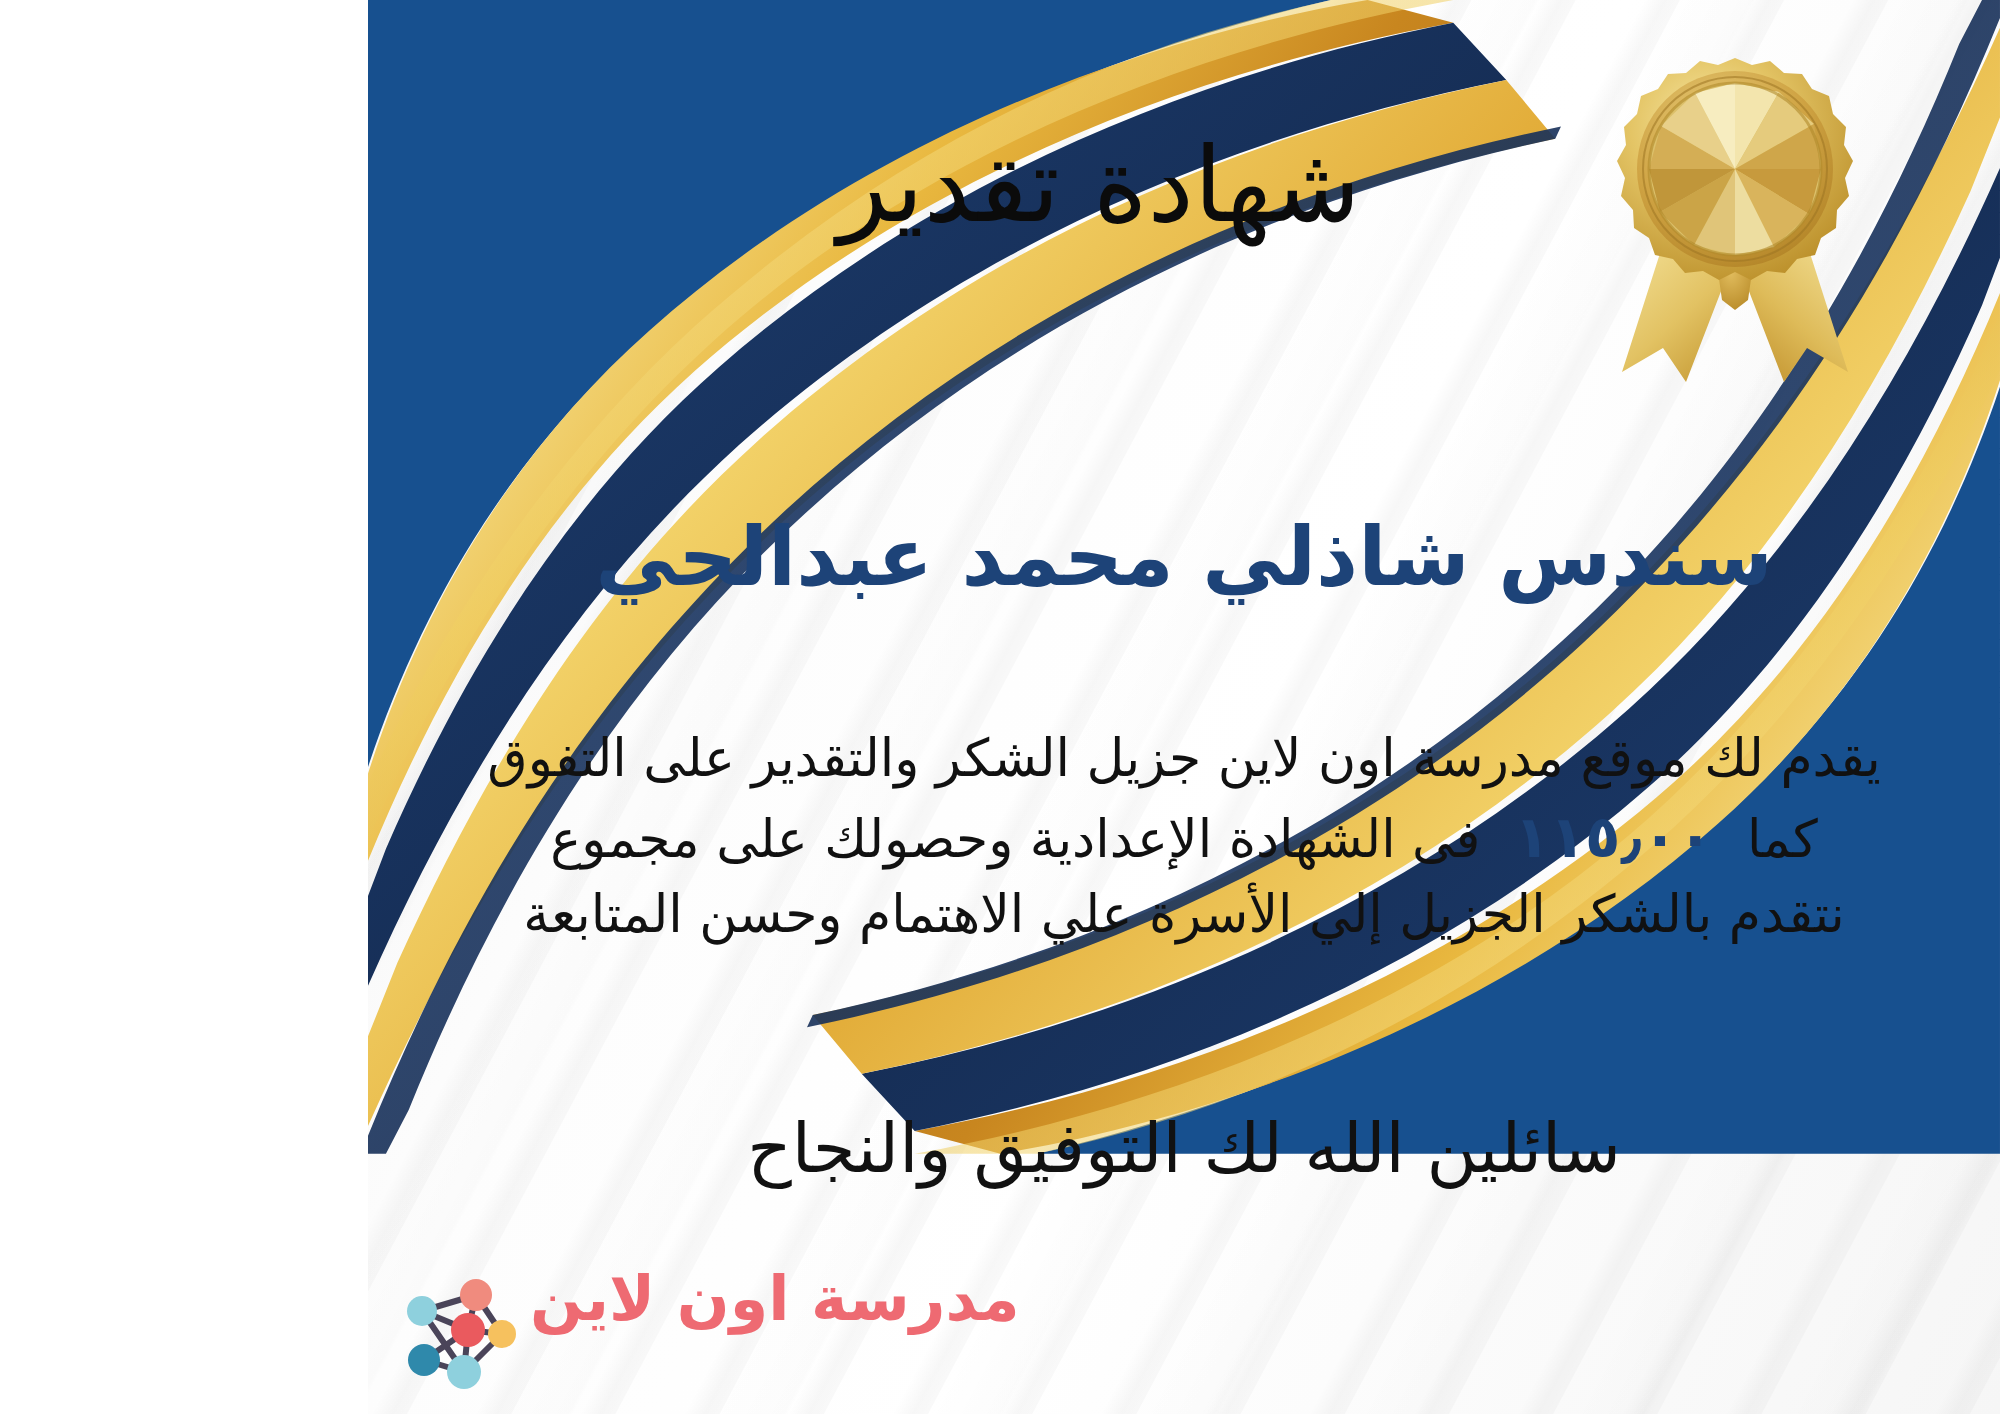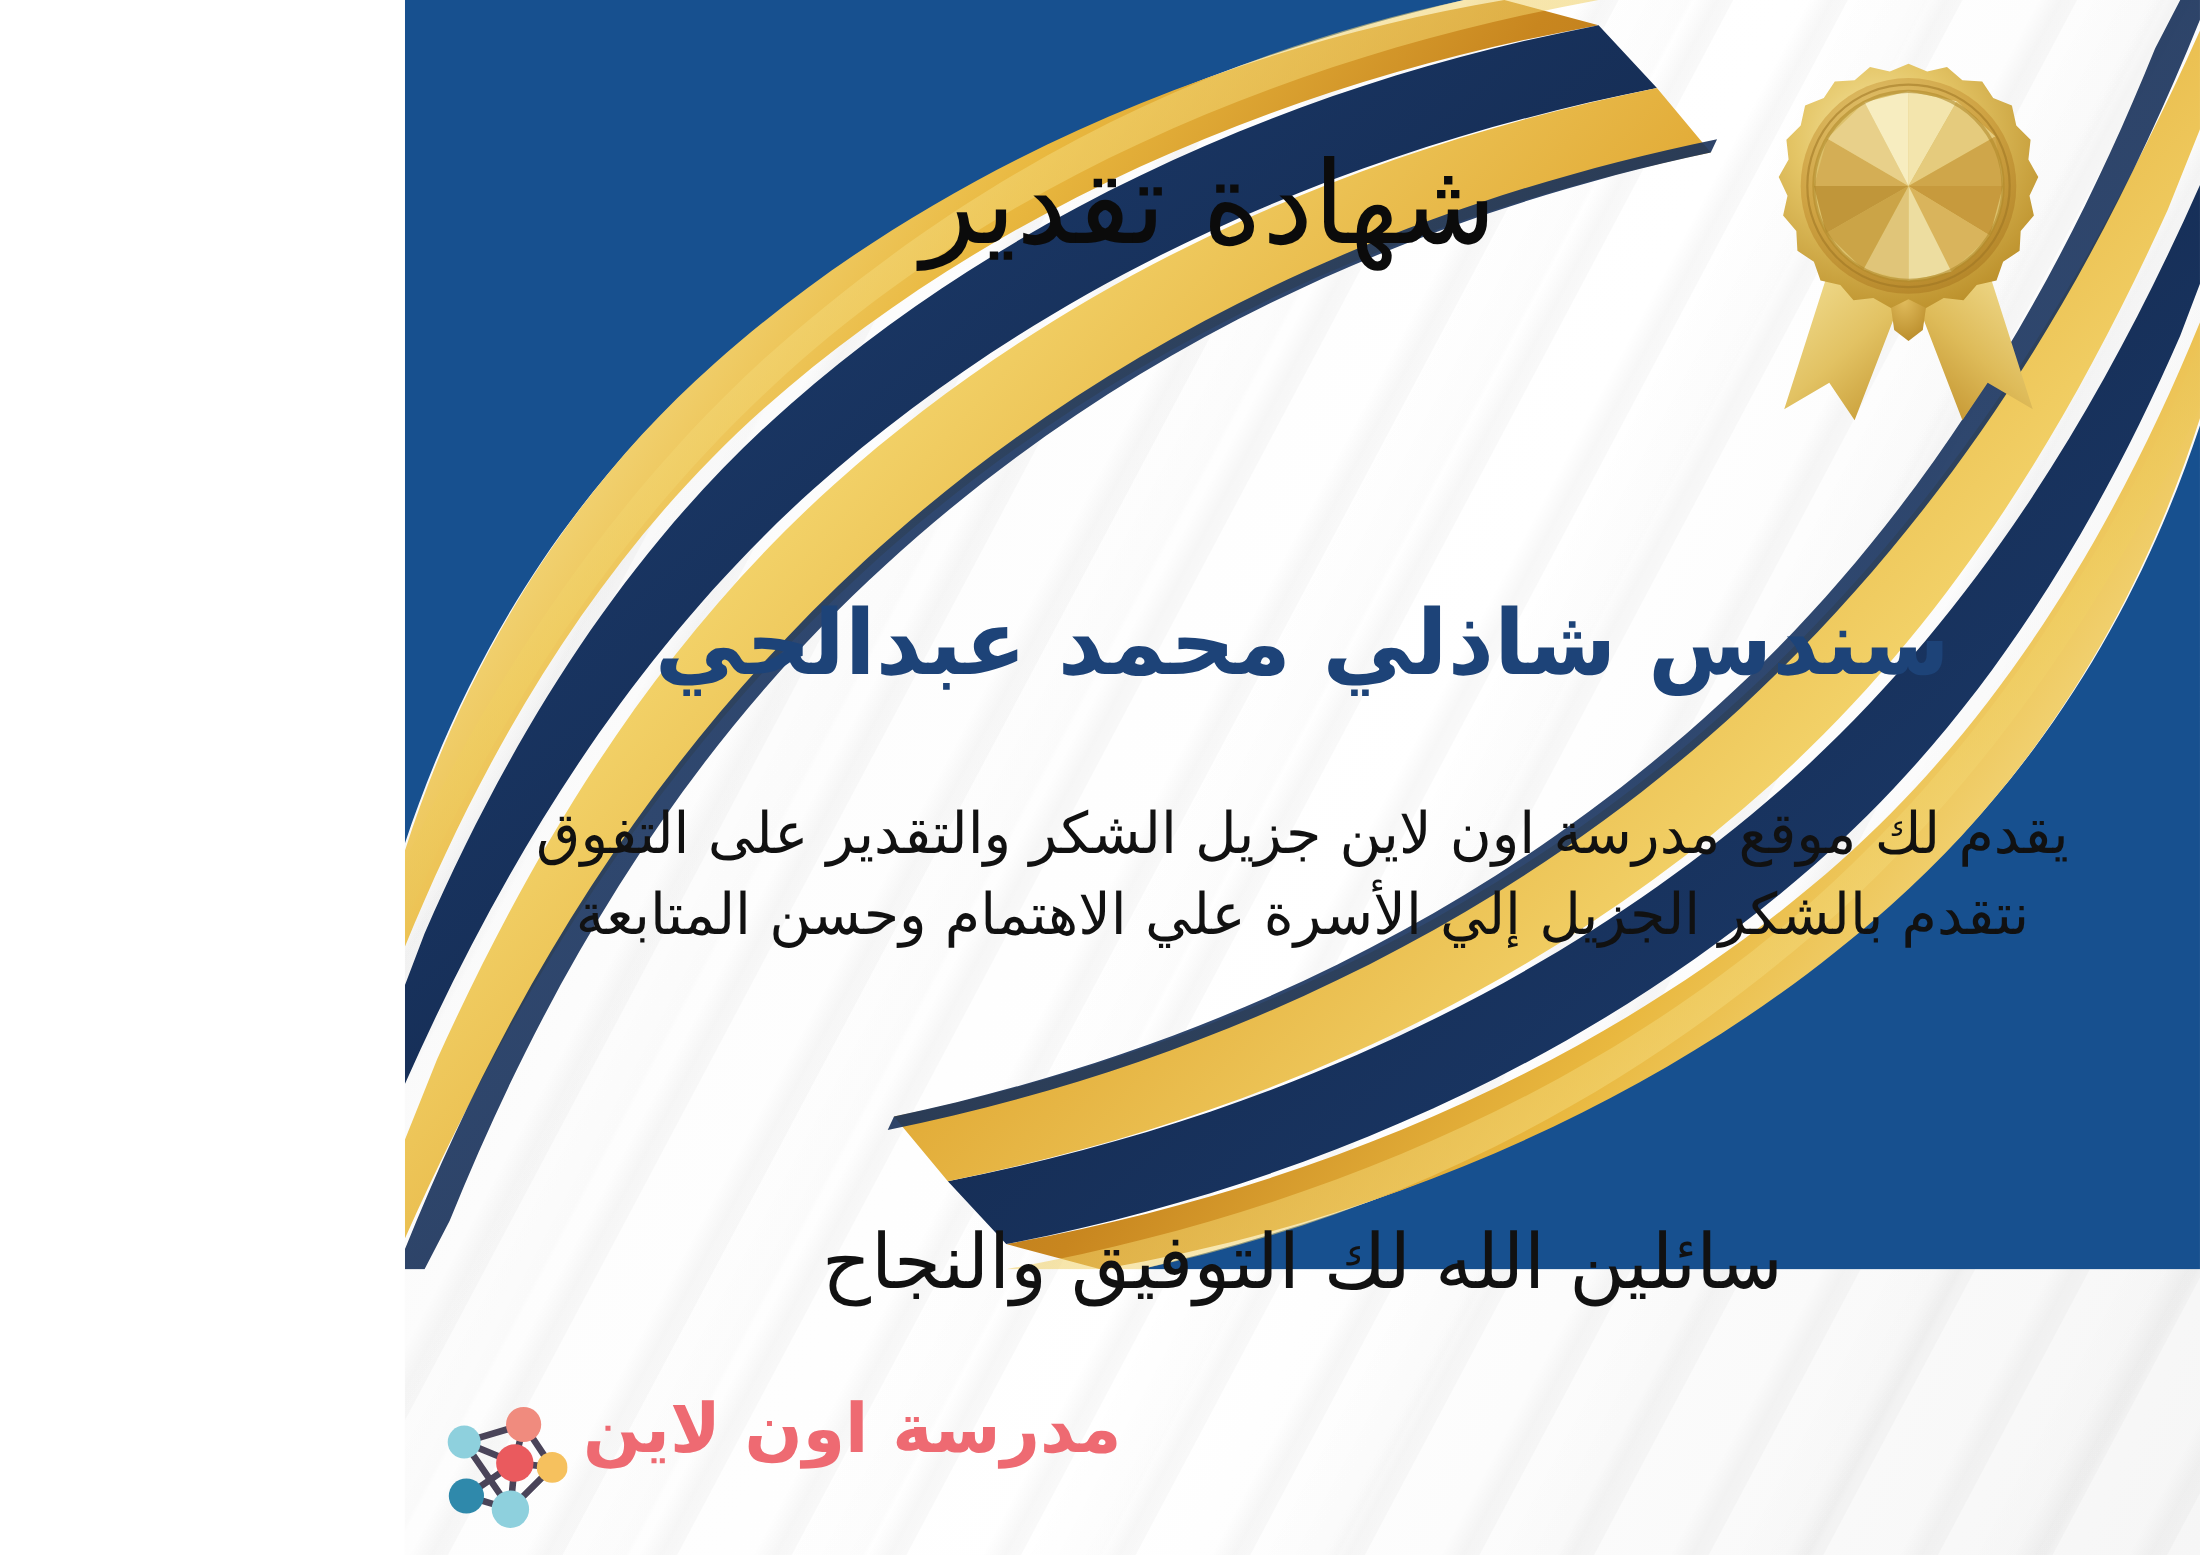--- a/index.html
+++ b/index.html
@@ -67,21 +67,21 @@
     font-size: 104px;
     font-weight: 400;
     color: #0b0b0b;
     letter-spacing: 0px;
     line-height: 1.1;
     padding-right: 170px;
   }
 
   .recipient {
     position: absolute;
-    top: 537px;
+    top: 508px;
     left: 0;
     right: 0;
     text-align: center;
     font-size: 82px;
     font-weight: 700;
     color: #1d4378;
     line-height: 1.2;
   }
 
   .body-block {
@@ -306,20 +306,23 @@
       <circle cx="145" cy="127" r="86" fill="none" stroke="#b08a2c" stroke-width="3" opacity="0.6"></circle>
     </g>
   </svg>
 
   <div class="title">شهادة تقدير</div>
 
   <div class="recipient">سندس شاذلي محمد عبدالحي</div>
 
   <div class="body-block">
     <span class="body-line">يقدم لك موقع مدرسة اون لاين جزيل الشكر  والتقدير على التفوق</span>
+    <span class="body-line">
+      <span>كما</span><span class="score">١١٥٫٠٠</span><span>فى الشهادة الإعدادية وحصولك على مجموع</span>
+    </span>
     <span class="body-line">نتقدم  بالشكر الجزيل إلي الأسرة علي الاهتمام وحسن المتابعة</span>
   </div>
 
   <div class="closing">سائلين الله لك التوفيق  والنجاح</div>
 
   <div class="logo">
     <svg class="logo-mark" viewBox="0 0 118 128">
       <g stroke="#4a4459" stroke-width="6" stroke-linecap="round">
         <line x1="24" y1="43" x2="78" y2="27"></line>
         <line x1="24" y1="43" x2="70" y2="62"></line>

